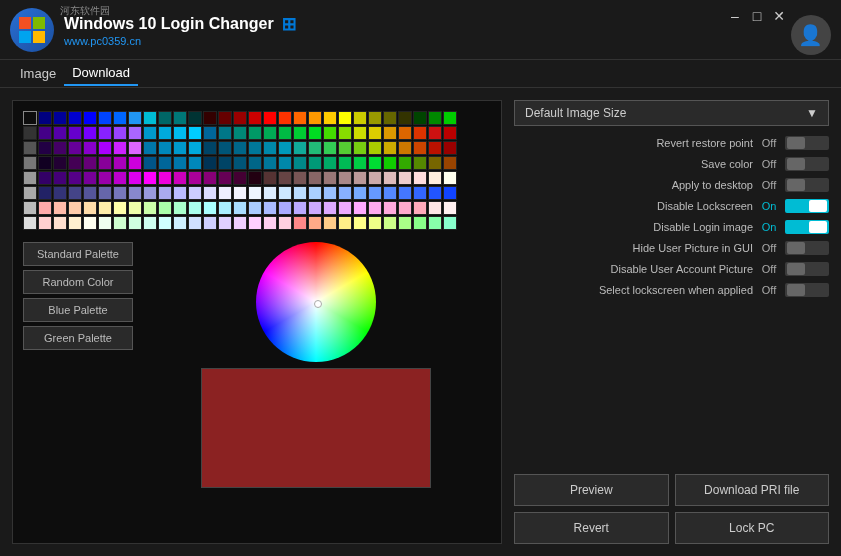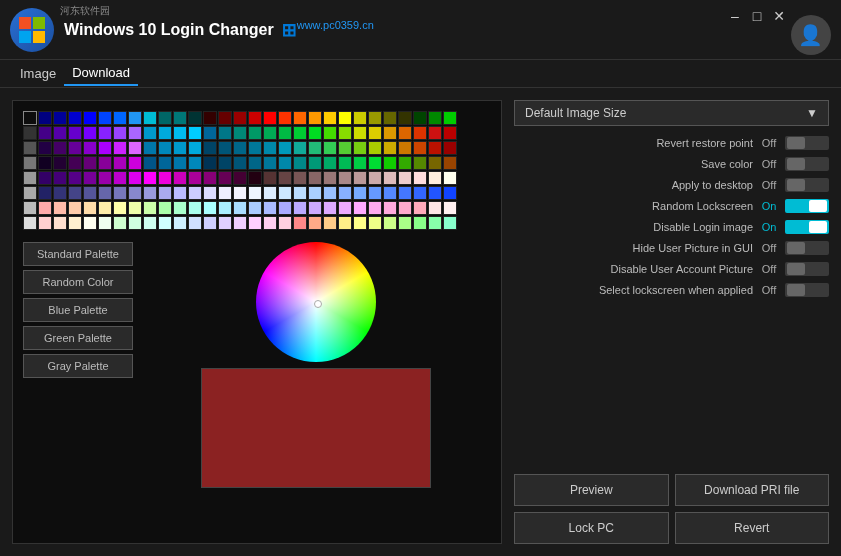--- a/index.html
+++ b/index.html
@@ -32,21 +32,21 @@
       align-items: center;
       justify-content: center;
       margin-right: 10px;
     }
     .title-bar-logo svg {
       width: 28px;
       height: 28px;
     }
     .title-bar-info {
       display: flex;
-      flex-direction: row;
+      flex-direction: column;
     }
     .title-bar-title {
       color: #fff;
       font-size: 16px;
       font-weight: 600;
       display: flex;
       align-items: center;
       gap: 8px;
     }
     .title-bar-subtitle {
@@ -602,21 +602,20 @@
         <div class="color-cell" style="background-color: rgb(136, 255, 204);"></div>
       </div>
 
     <div class="left-bottom">
 
       <div class="palette-buttons">
         <button class="palette-btn">Standard Palette</button>
         <button class="palette-btn">Random Color</button>
         <button class="palette-btn">Blue Palette</button>
         <button class="palette-btn">Green Palette</button>
-        <button class="palette-btn">Gray Palette</button>
       </div>
 
       <div class="color-wheel-area">
         <div class="color-wheel">
           <div class="color-wheel-dot"></div>
         </div>
         <div class="color-preview"></div>
       </div>
     </div>
   </div>
@@ -644,21 +643,21 @@
           </div>
         </div>
         <div class="setting-row">
           <span class="setting-label">Apply to desktop</span>
           <span class="setting-status">Off</span>
           <div class="toggle-track">
             <div class="toggle-thumb"></div>
           </div>
         </div>
         <div class="setting-row">
-          <span class="setting-label">Random Lockscreen</span>
+          <span class="setting-label">Disable Lockscreen</span>
           <span class="setting-status on">On</span>
           <div class="toggle-track on">
             <div class="toggle-thumb"></div>
           </div>
         </div>
         <div class="setting-row">
           <span class="setting-label">Disable Login image</span>
           <span class="setting-status on">On</span>
           <div class="toggle-track on">
             <div class="toggle-thumb"></div>
@@ -686,19 +685,19 @@
           </div>
         </div>
       </div>
 
     <div class="action-buttons" id="actionButtons">
         <div class="action-row">
           <button class="action-btn">Preview</button>
           <button class="action-btn">Download PRI file</button>
         </div>
         <div class="action-row">
+          <button class="action-btn">Revert</button>
           <button class="action-btn">Lock PC</button>
-          <button class="action-btn">Revert</button>
         </div>
       </div>
   </div>
 
 </div>
 
 </body></html>

